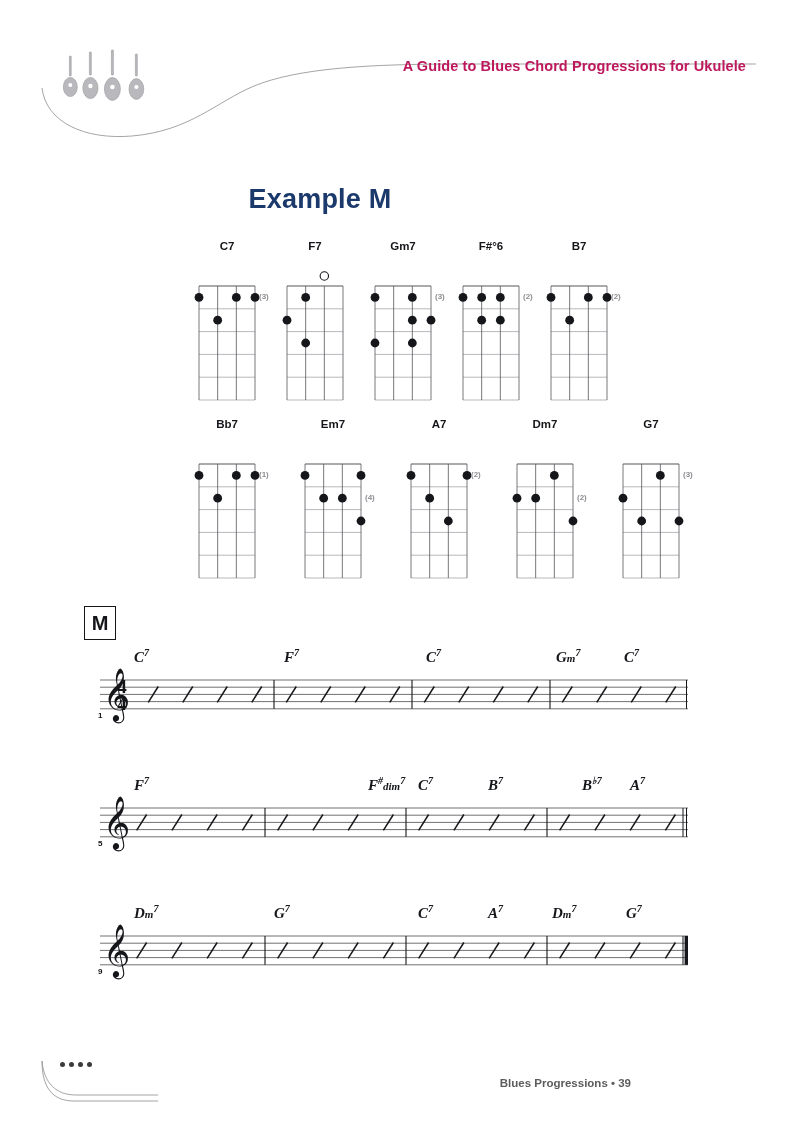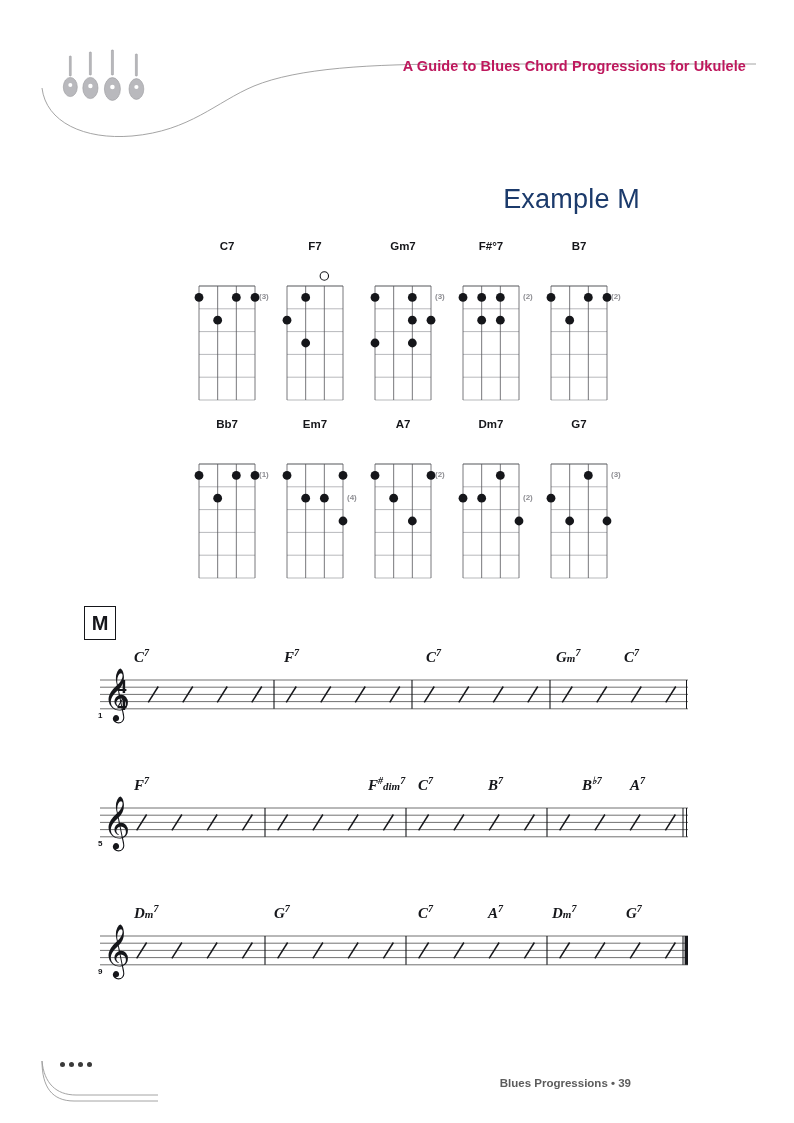--- a/index.html
+++ b/index.html
@@ -47,40 +47,41 @@
     left: 60px;
     top: 48px;
   }
 
   
   .doc-title {
     position: absolute;
     top: 184px;
     left: 0;
     width: 640px;
-    text-align: right;
+    text-align: center;
     font-size: 27px;
-    font-weight: normal;
+    font-weight: bold;
     color: #1b3a6b;
     letter-spacing: 0.2px;
   }
 
   
   .chord-grid {
     position: absolute;
     left: 183px;
     top: 238px;
     width: 440px;
   }
   .chord-row {
     display: flex;
     gap: 0px;
   }
   .chord-row.row2 {
     margin-top: 0px;
+    gap: 18px;
   }
   .chord-cell {
     width: 88px;
     position: relative;
     height: 178px;
   }
   .chord-name {
     text-align: center;
     font-size: 11.5px;
     font-weight: bold;
@@ -287,21 +288,21 @@
               <line x1="72" y1="32" x2="72" y2="146" stroke="#55565a" stroke-width="0.8"></line>
               <circle cx="16" cy="43.4" r="4.4" fill="#15161a"></circle>
               <circle cx="53.333333333333336" cy="43.4" r="4.4" fill="#15161a"></circle>
               <circle cx="53.333333333333336" cy="66.2" r="4.4" fill="#15161a"></circle>
               <circle cx="72" cy="66.2" r="4.4" fill="#15161a"></circle>
               <circle cx="16" cy="89" r="4.4" fill="#15161a"></circle>
               <circle cx="53.333333333333336" cy="89" r="4.4" fill="#15161a"></circle>
             </svg><div class="fret-label" style="left: 76px; top: 38.4px;">(3)</div></div>
       </div>
       <div class="chord-cell">
-        <div class="chord-name">F#°7</div>
+        <div class="chord-name">F#°6</div>
         <div class="chord-diagram"><svg width="88" height="150" viewBox="0 0 88 150">
               <line x1="16" y1="32" x2="72" y2="32" stroke="#55565a" stroke-width="1.1"></line>
               <line x1="16" y1="54.8" x2="72" y2="54.8" stroke="#9a9b9f" stroke-width="0.7"></line>
               <line x1="16" y1="77.6" x2="72" y2="77.6" stroke="#9a9b9f" stroke-width="0.7"></line>
               <line x1="16" y1="100.4" x2="72" y2="100.4" stroke="#9a9b9f" stroke-width="0.7"></line>
               <line x1="16" y1="123.2" x2="72" y2="123.2" stroke="#9a9b9f" stroke-width="0.7"></line>
               <line x1="16" y1="146" x2="72" y2="146" stroke="#9a9b9f" stroke-width="0.7"></line>
               <line x1="16" y1="32" x2="16" y2="146" stroke="#55565a" stroke-width="0.8"></line>
               <line x1="34.66666666666667" y1="32" x2="34.66666666666667" y2="146" stroke="#55565a" stroke-width="0.8"></line>
               <line x1="53.333333333333336" y1="32" x2="53.333333333333336" y2="146" stroke="#55565a" stroke-width="0.8"></line>

